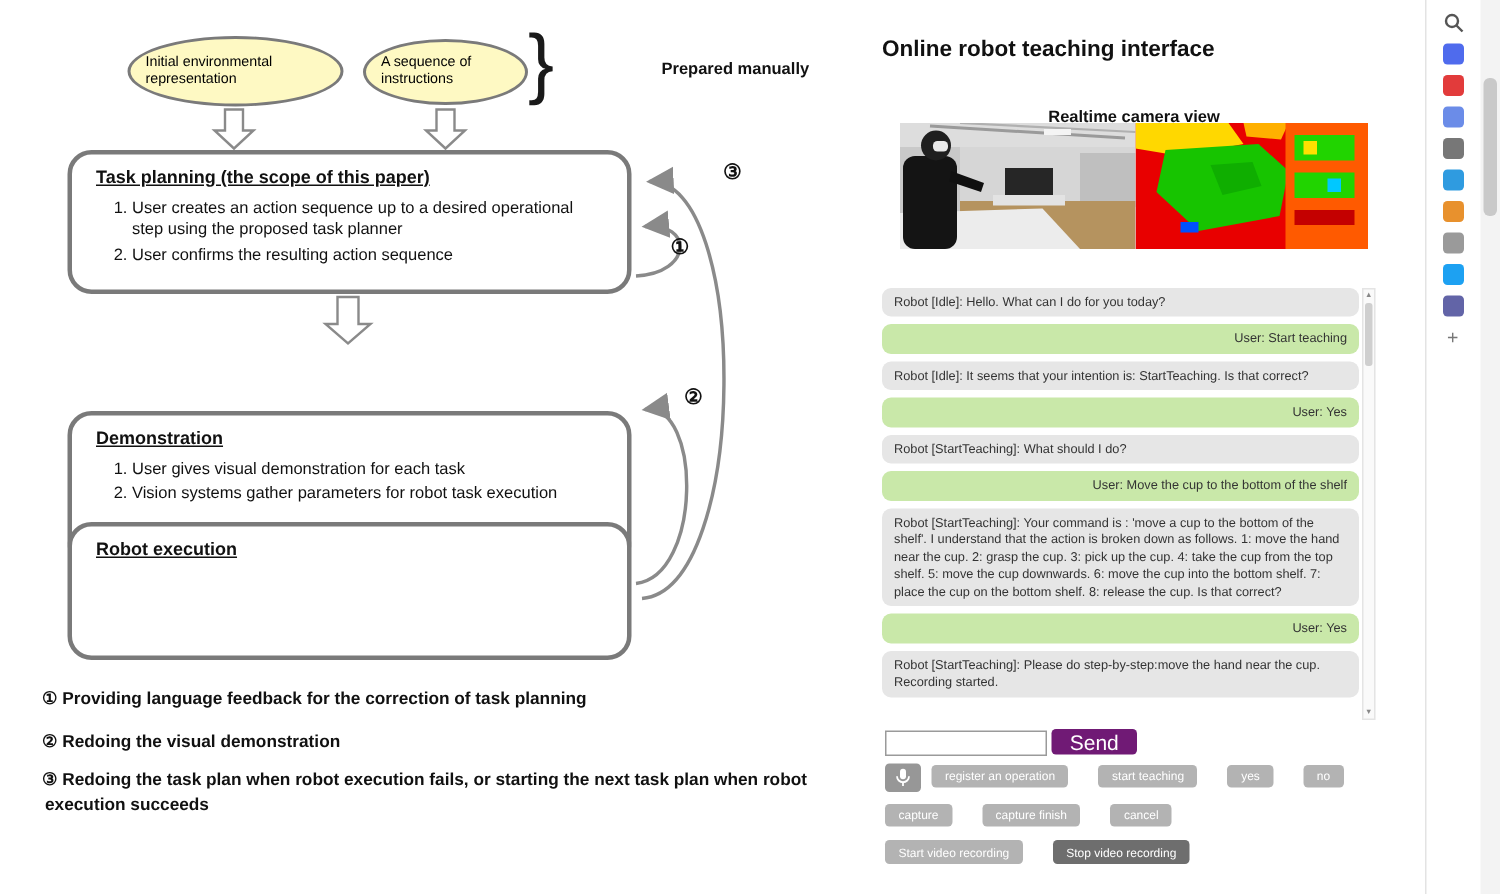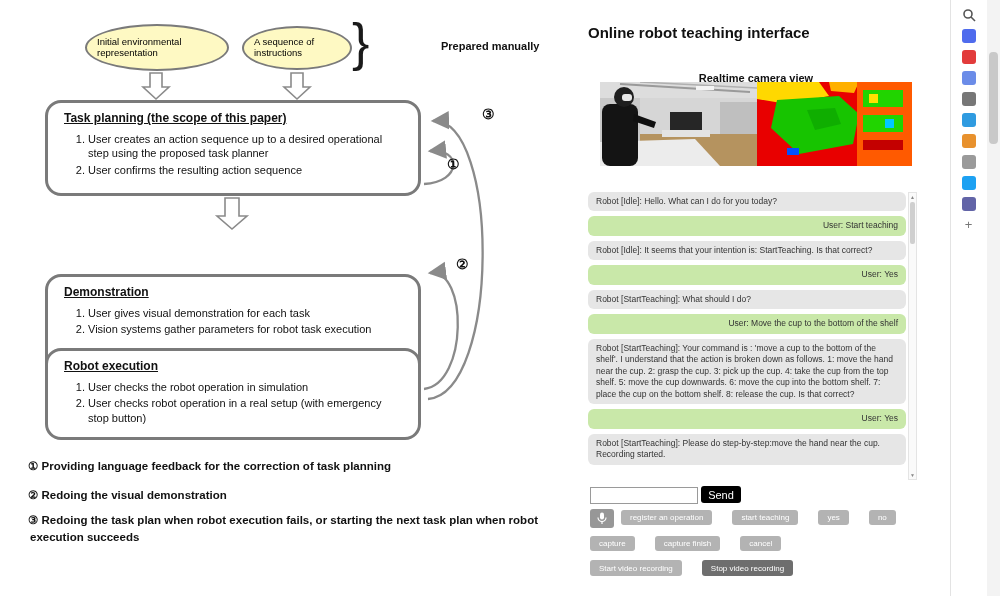--- a/index.html
+++ b/index.html
@@ -31,22 +31,22 @@
   .msg{border-radius:6px;padding:4px 8px;font-size:8.5px;line-height:1.35;color:#333;box-sizing:border-box;width:100%;}
   .msg.robot{background:#e6e6e6;text-align:left;}
   .msg.user{background:#c9e8a9;text-align:right;}
   .chat-scroll{position:absolute;left:908px;top:192px;width:9px;height:288px;background:#fafafa;
     border:1px solid #e4e4e4;box-sizing:border-box;}
   .chat-scroll .arr{position:absolute;left:0;width:100%;text-align:center;font-size:5px;color:#888;}
   .chat-scroll .thumb{position:absolute;left:1px;top:9px;width:5px;height:42px;background:#cfcfcf;border-radius:2px;}
 
   .chat-input{position:absolute;left:590px;top:487px;width:100px;height:15px;border:1px solid #9a9a9a;
     font-size:9px;padding:0 3px;box-sizing:content-box;}
-  .send-btn{position:absolute;left:701px;top:486px;width:40px;height:17px;background:#000000;color:#ffffff;
-    border:none;border-radius:3px;font-size:11px;font-family:inherit;cursor:pointer;}
+  .send-btn{position:absolute;left:701px;top:486px;width:57px;height:17px;background:#701a75;color:#ffffff;
+    border:none;border-radius:3px;font-size:14px;font-family:inherit;cursor:pointer;}
 
   .mic-btn{position:absolute;left:590px;top:509px;width:24px;height:19px;background:#979797;border:none;
     border-radius:3px;display:flex;align-items:center;justify-content:center;cursor:pointer;}
   .btn-row{position:absolute;display:flex;gap:20px;}
   .gbtn{background:#b3b3b3;color:#ffffff;border:none;border-radius:3px;height:15px;
     font-size:8px;font-family:inherit;padding:0 9px;cursor:pointer;white-space:nowrap;}
   .gbtn.dark{background:#6e6e6e;height:16px;}
   .gbtn.rec{height:16px;}
 
   
@@ -99,24 +99,20 @@
     <div class="dbox" style="left:45px;top:230px;width:376px;height:104px;margin-top:44px;">
       <h3>Demonstration</h3>
       <ol>
         <li>User gives visual demonstration for each task</li>
         <li>Vision systems gather parameters for robot task execution</li>
       </ol>
     </div>
 
     <div class="dbox" style="left:45px;top:348px;width:376px;height:92px;">
       <h3>Robot execution</h3>
-      <ol>
-        <li>User checks the robot operation in simulation</li>
-        <li>User checks robot operation in a real setup (with emergency stop button)</li>
-      </ol>
     </div>
 
     <div class="loop-label" style="left:447px;top:156px;">①</div>
     <div class="loop-label" style="left:456px;top:256px;">②</div>
     <div class="loop-label" style="left:482px;top:106px;">③</div>
 
     <div class="legend-item" style="left:16px;top:458px;width:540px;">① Providing language feedback for the correction of task planning</div>
     <div class="legend-item" style="left:16px;top:487px;width:540px;">② Redoing the visual demonstration</div>
     <div class="legend-item" style="left:16px;top:512px;width:540px;">③ Redoing the task plan when robot execution fails, or starting the next task plan when robot execution succeeds</div>
   </section>

